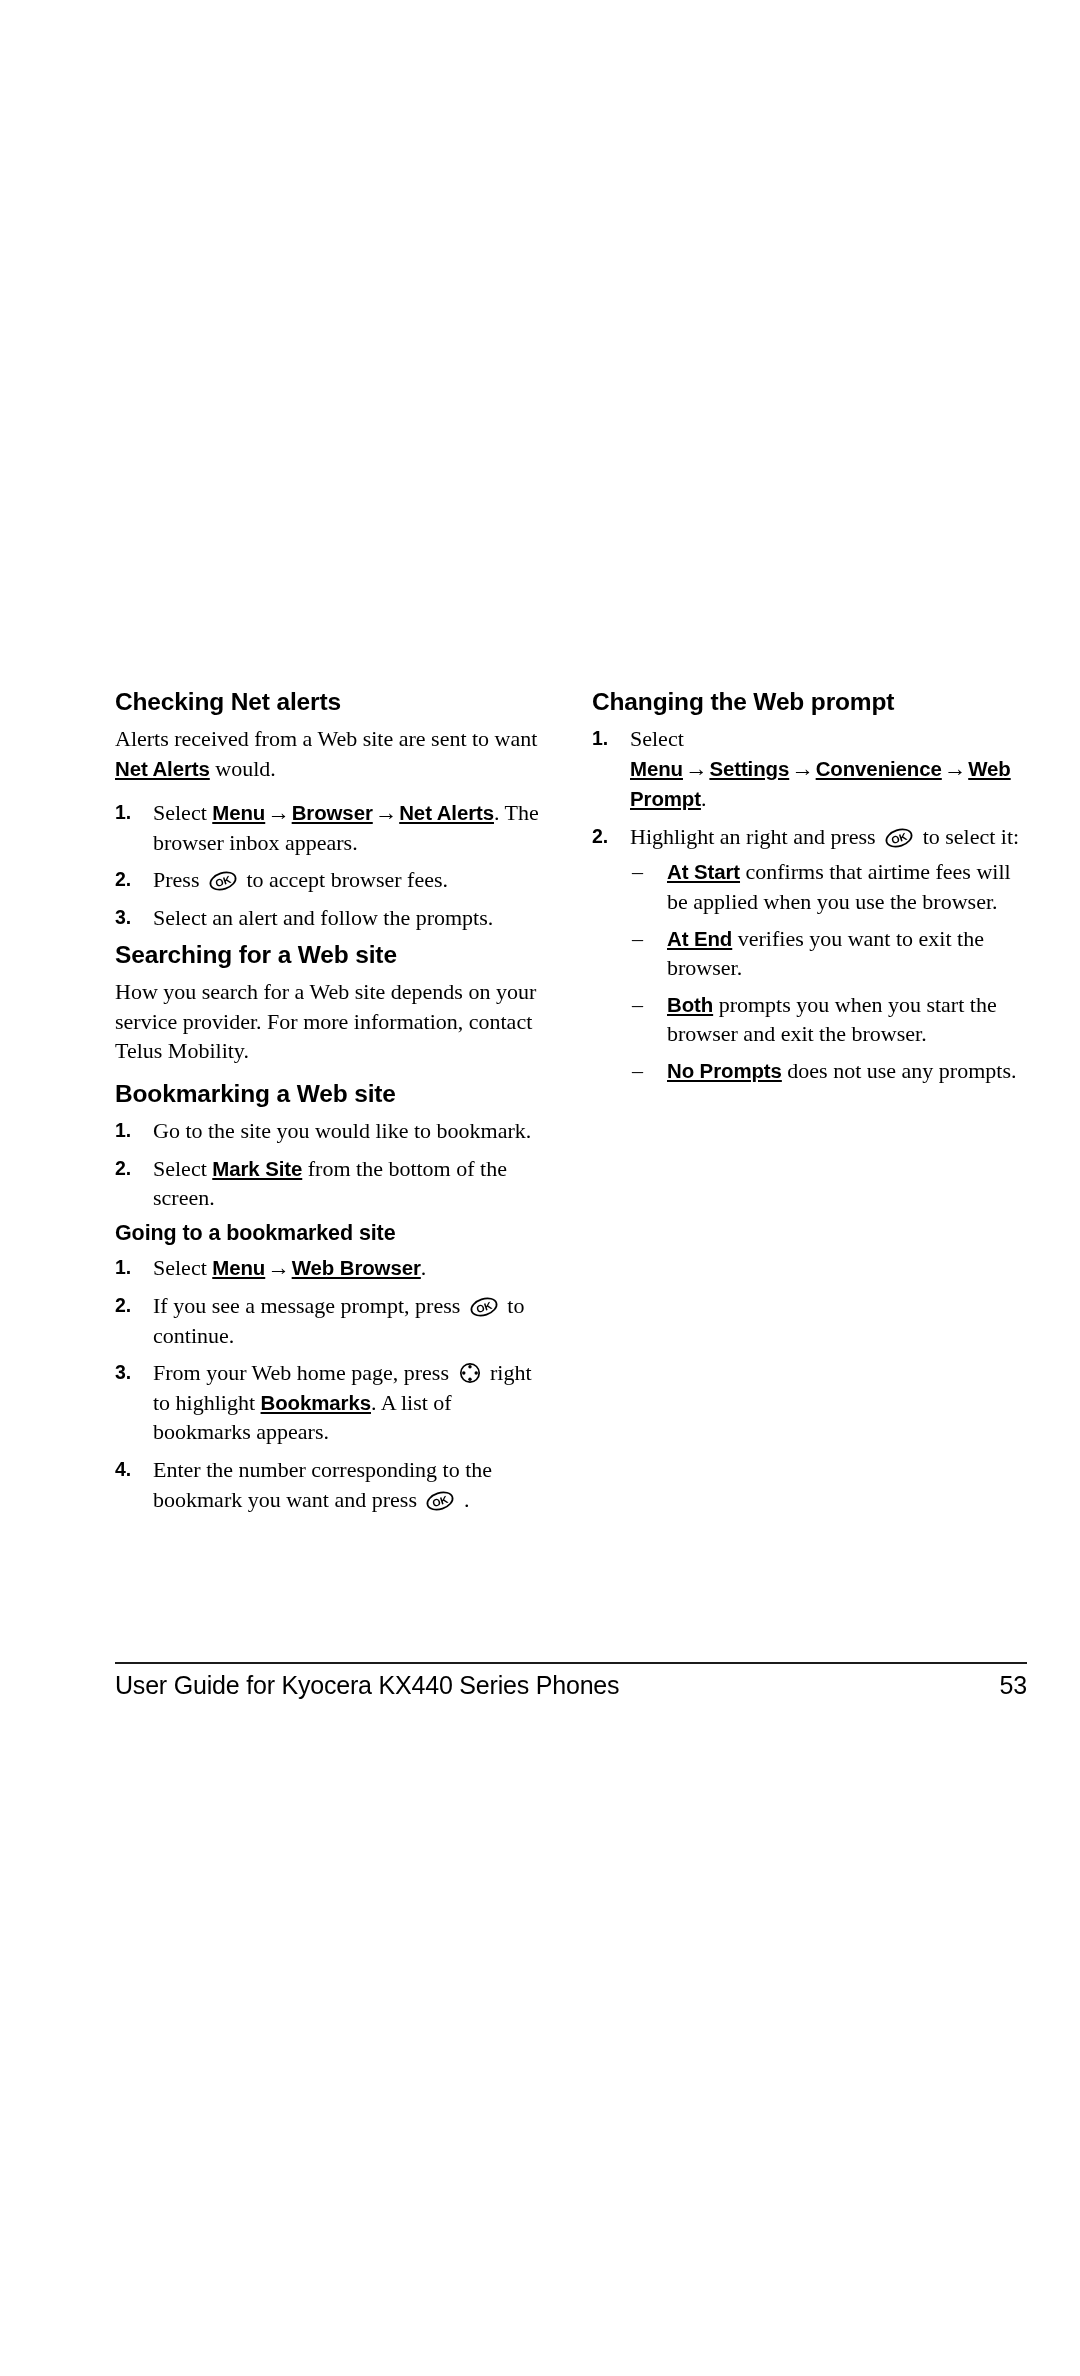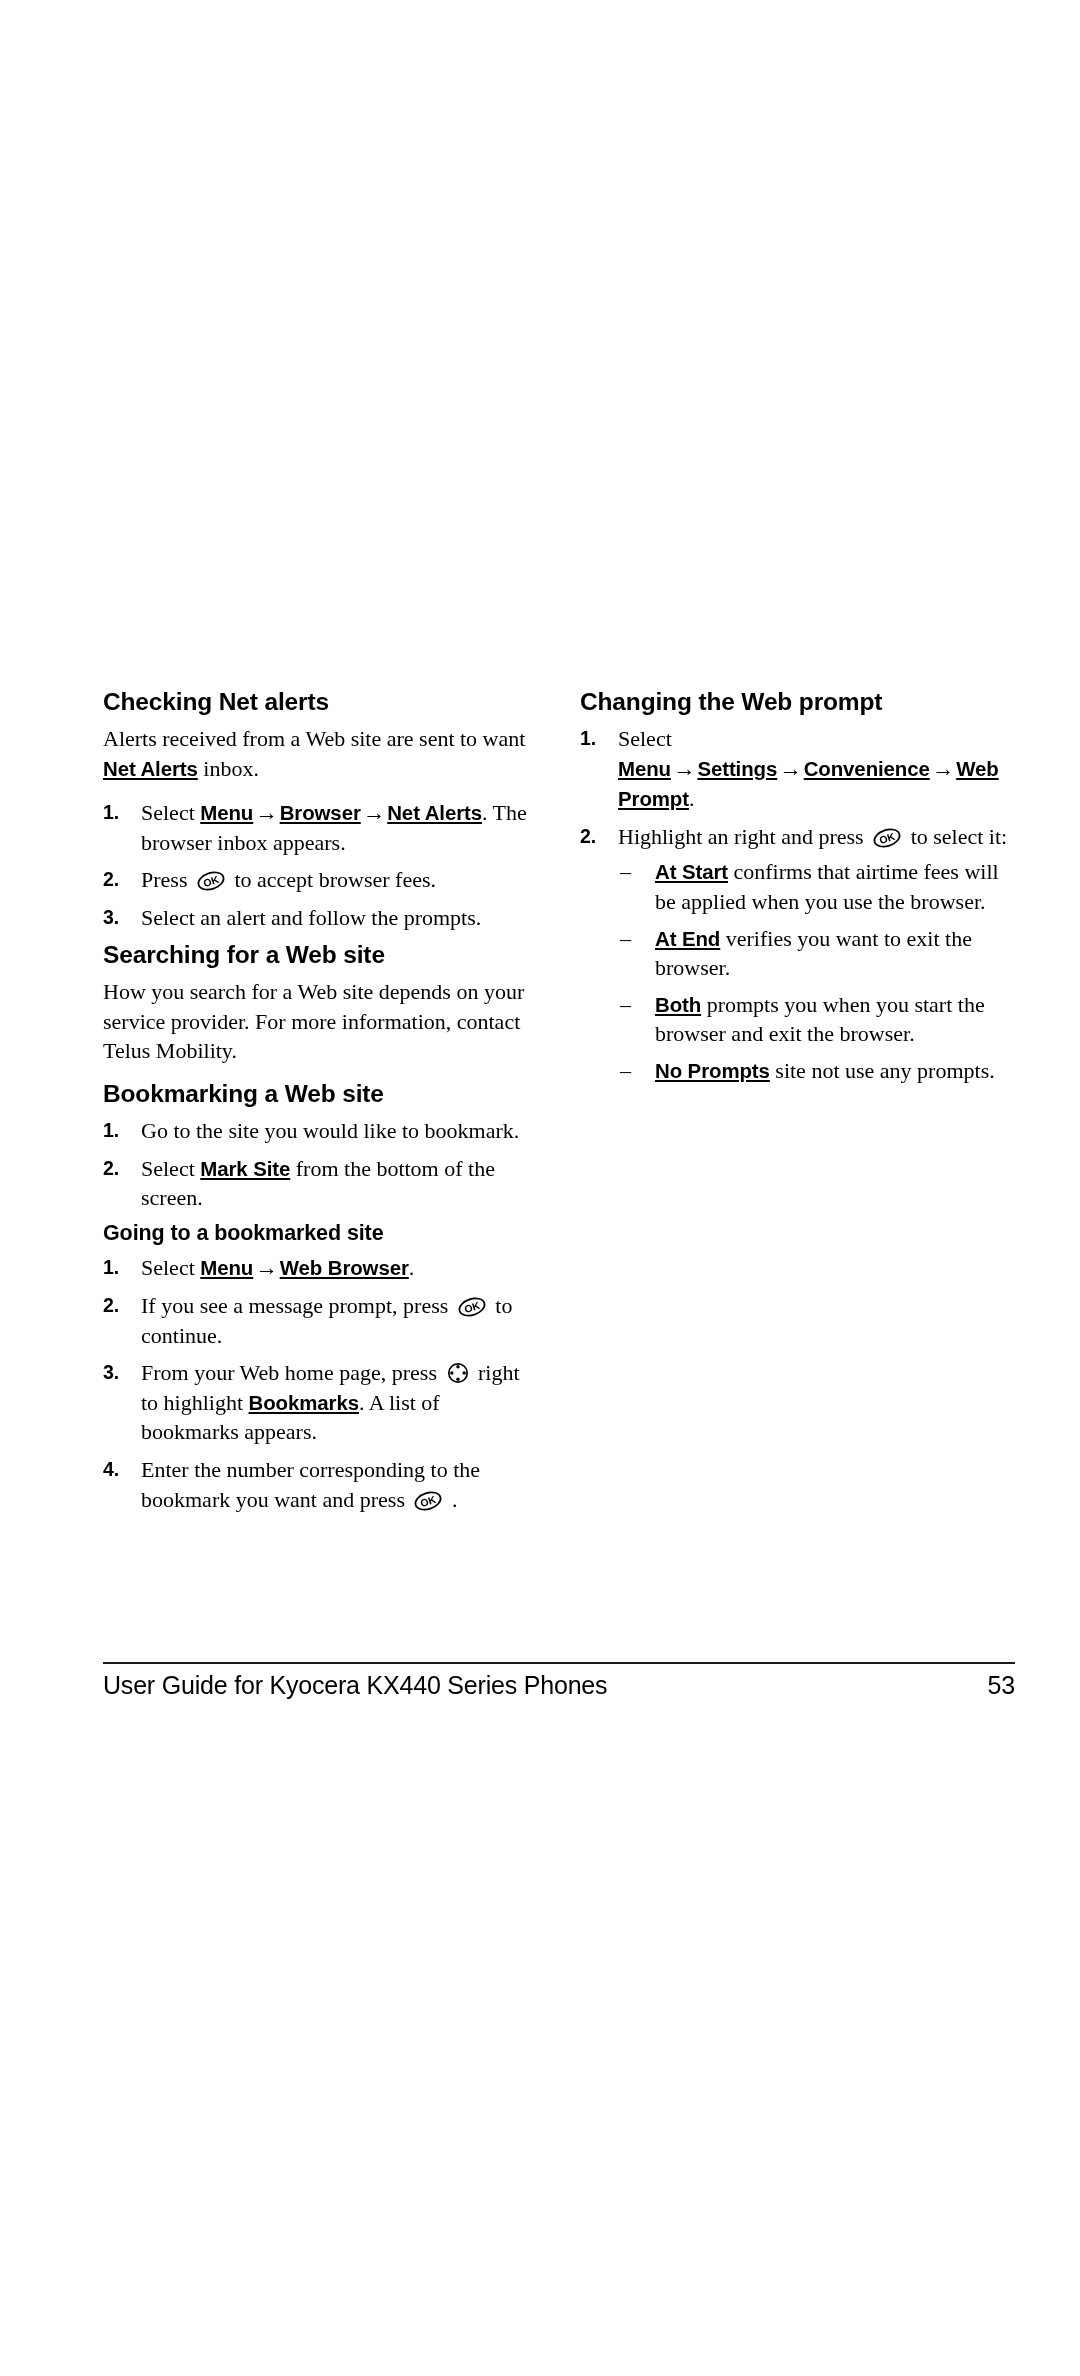--- a/index.html
+++ b/index.html
@@ -11,21 +11,21 @@
     width: 1080px;
     height: 2376px;
     position: relative;
     font-family: "Liberation Serif", "DejaVu Serif", serif;
     color: #000000;
     overflow: hidden;
   }
 
   .page {
     position: absolute;
-    left: 0;
+    left: 12px;
     top: 0;
     width: 1037px;
     height: 2376px;
   }
 
   
   .content {
     position: absolute;
     left: 103px;
     top: 688px;
@@ -157,21 +157,21 @@
 <body>
 
 <div class="page">
 
   <div class="content">
 
     <div class="col">
 
       <h2 class="head">Checking Net alerts</h2>
 
-      <p class="body"><span>Alerts received from a Web site are sent to want </span><span class="b">Net Alerts</span><span> inbox.</span></p>
+      <p class="body"><span>Alerts received from a Web site are sent to want </span><span class="b">Net Alerts</span><span> would.</span></p>
 
       <ol class="steps">
         <li>
           <span class="num">1.</span><span>Select </span><span class="b">Menu</span><span class="arrow">→</span><span class="b">Browser</span><span class="arrow">→</span><span class="b">Net Alerts</span><span>. The browser inbox appears.</span>
         </li>
         <li>
           <span class="num">2.</span><span>Press </span><span class="key-icon"><svg width="30" height="22" viewBox="0 0 30 22">
               <g transform="rotate(-18 15 11)">
                 <ellipse cx="15" cy="11" rx="13" ry="8" fill="none" stroke="#000" stroke-width="1.7"></ellipse>
                 <text x="15" y="15" font-family="Liberation Sans, sans-serif" font-size="10.5" font-weight="bold" text-anchor="middle" fill="#000">OK</text>
@@ -250,21 +250,21 @@
             <li>
               <span class="dash">–</span><span class="b">At Start</span><span> confirms that airtime fees will be applied when you use the browser.</span>
             </li>
             <li>
               <span class="dash">–</span><span class="b">At End</span><span> verifies you want to exit the browser.</span>
             </li>
             <li>
               <span class="dash">–</span><span class="b">Both</span><span> prompts you when you start the browser and exit the browser.</span>
             </li>
             <li>
-              <span class="dash">–</span><span class="b">No Prompts</span><span> site not use any prompts.</span>
+              <span class="dash">–</span><span class="b">No Prompts</span><span> does not use any prompts.</span>
             </li>
           </ul>
         </li>
       </ol>
 
     </div>
   </div>
 
   <div class="footer">
     <div class="footer-rule"></div>

